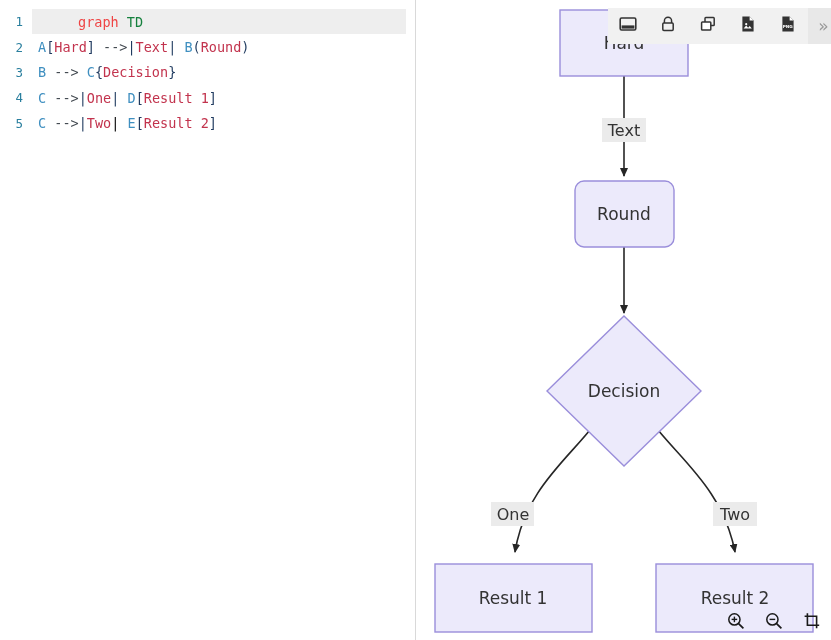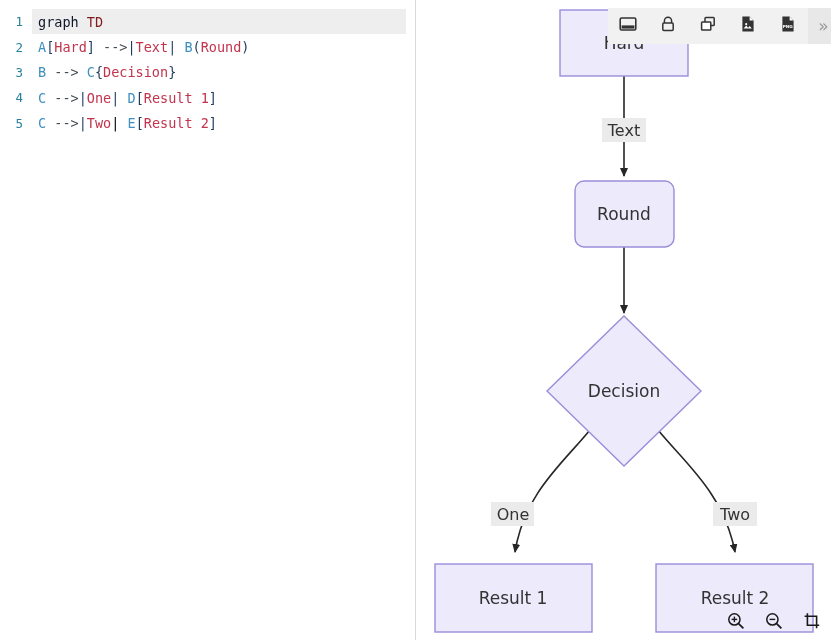--- a/index.html
+++ b/index.html
@@ -53,22 +53,22 @@
     font-size: 12.5px;
     flex: 0 0 23px;
     user-select: none;
   }
   .line-code {
     position: relative;
     margin-left: 15px;
     z-index: 2;
   }
   
-  .t-kw    { color: #0f172a; }     
-  .t-dir   { color: #7f1d1d; }     
+  .t-kw    { color: #ef4444; margin-left: 40px; }     
+  .t-dir   { color: #15803d; }     
   .t-id    { color: #3f8fc0; }     
   .t-brk   { color: #1f3a5f; }     
   .t-str   { color: #c2334d; }     
   .t-arrow { color: #444b52; }     
 
   
   #diagram-pane {
     position: absolute;
     left: 417px; top: 0;
     width: 414px; height: 640px;

